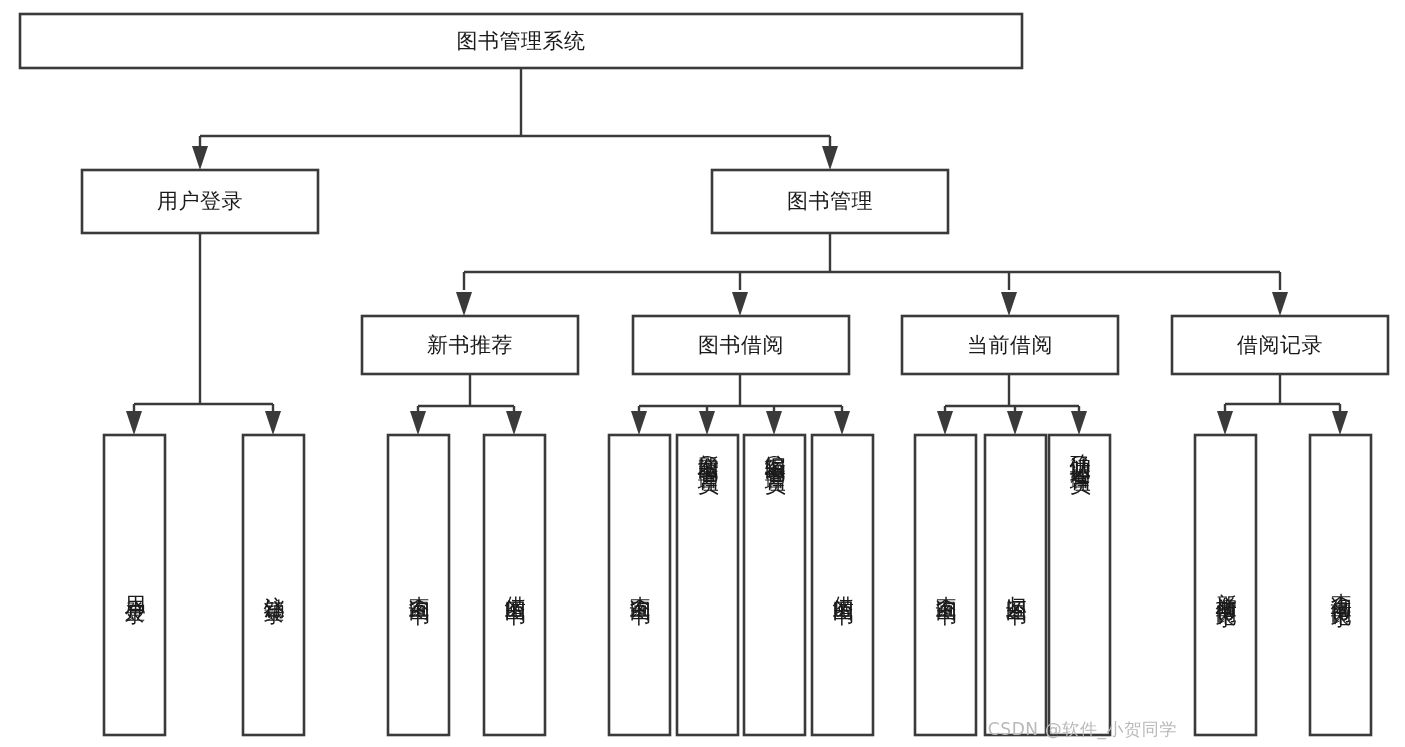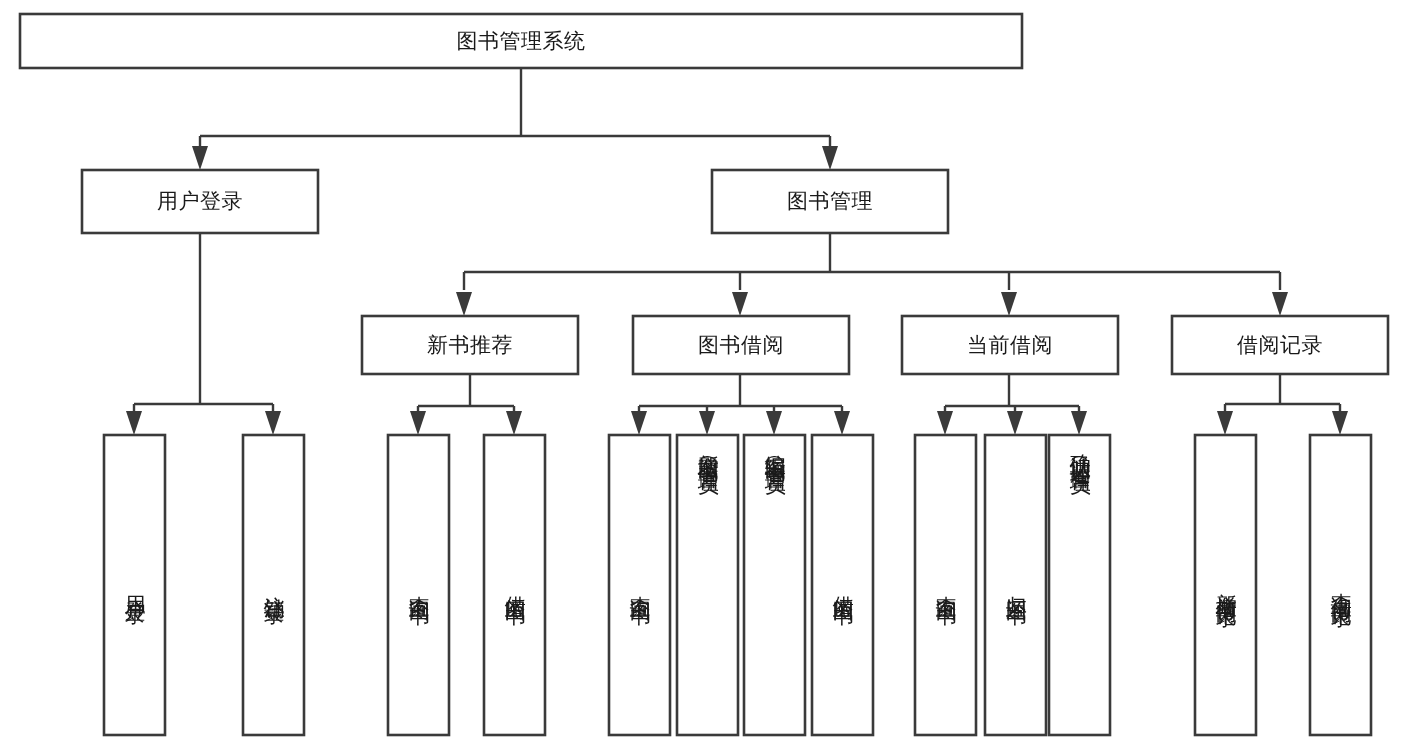--- a/index.html
+++ b/index.html
@@ -249,14 +249,15 @@
     <span class="leaf-text">确认归还（管理员）</span>
   </div>
 
   <div class="leaf-text-wrap" style="left:1195px; top:435px; width:61px; height:300px;">
     <span class="leaf-text">新增借阅记录</span>
   </div>
   <div class="leaf-text-wrap" style="left:1310px; top:435px; width:61px; height:300px;">
     <span class="leaf-text">查询借阅记录</span>
   </div>
 
+  <div class="watermark">CSDN @软件_小贺同学</div>
 
 </div>
 
 </body></html>

